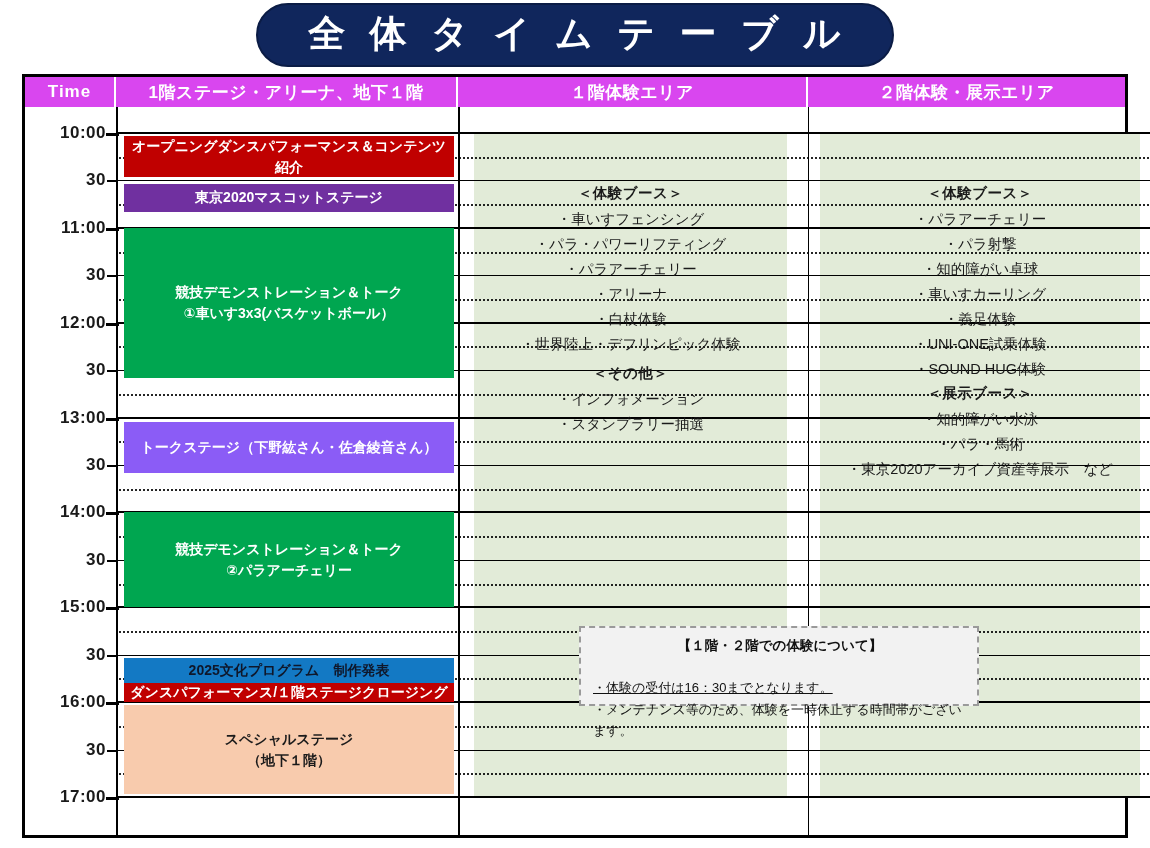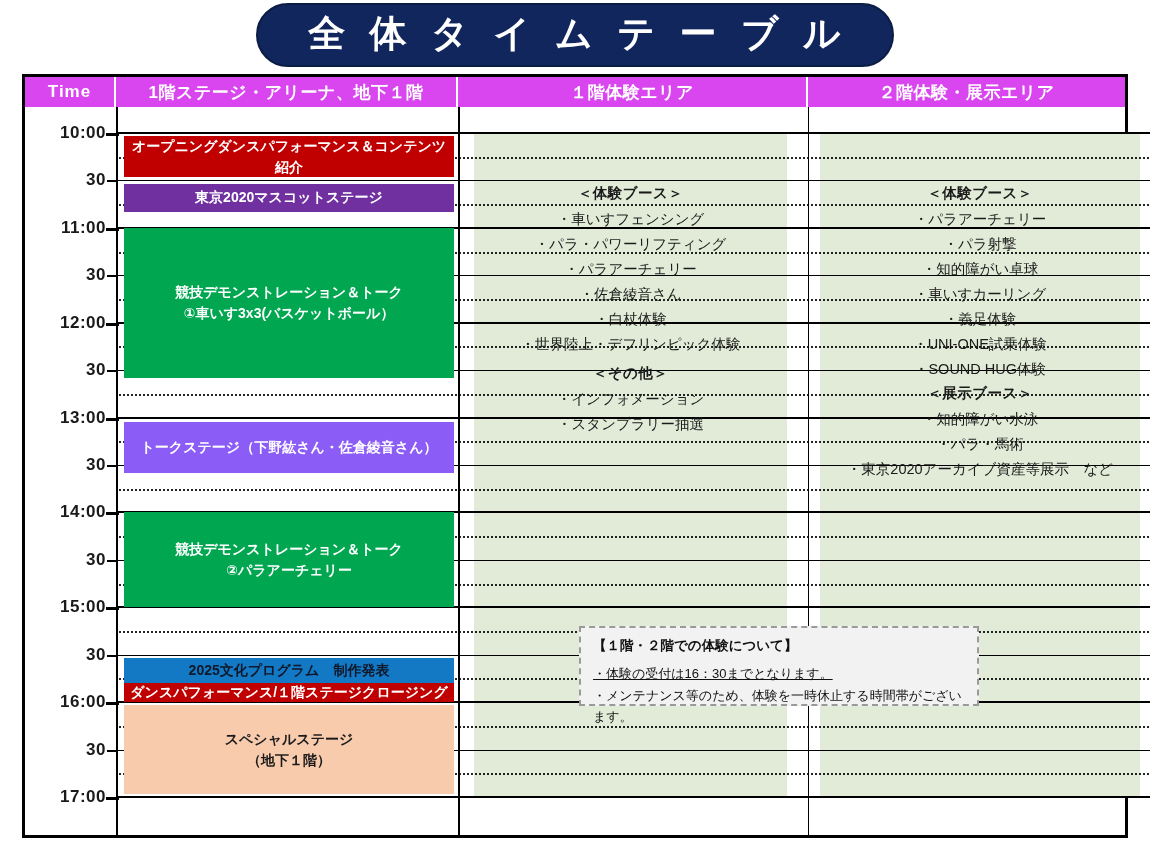--- a/index.html
+++ b/index.html
@@ -196,23 +196,24 @@
     background: #f2f2f2;
     border: 2px dashed #9a9a9a;
     box-sizing: border-box;
     padding: 7px 10px 6px 12px;
     font-size: 13px;
     color: #111;
     line-height: 1.65;
   }
   #notice .n-title {
     display: block;
+    text-align: center;
     font-weight: bold;
     font-size: 13.5px;
-    margin-bottom: 6px;
+    margin-bottom: 20px;
   }
   #notice .n-line { display: block; }
   #notice .n-line.u .uline { text-decoration: underline; }
 </style>
 </head>
 <body>
 
 <div id="title-wrap">
   <div id="title-pill">全 体 タ イ ム テ ー ブ ル</div>
 </div>
@@ -308,21 +309,21 @@
           <span class="main">スペシャルステージ</span>
           <span class="sub">（地下１階）</span>
         </div>
       </div>
     <div id="texts-layer">
         <div class="textblock" style="left: 449px; width: 313px; top: 74px;">
           <span class="bhead">＜体験ブース＞</span>
           <span class="bitem">・車いすフェンシング</span>
           <span class="bitem">・パラ・パワーリフティング</span>
           <span class="bitem">・パラアーチェリー</span>
-          <span class="bitem">・佐倉綾音さん</span>
+          <span class="bitem">・アリーナ</span>
           <span class="bitem">・白杖体験</span>
           <span class="bitem">・世界陸上・デフリンピック体験</span>
         </div>
         <div class="textblock" style="left: 449px; width: 313px; top: 254px;">
           <span class="bhead">＜その他＞</span>
           <span class="bitem">・インフォメーション</span>
           <span class="bitem">・スタンプラリー抽選</span>
         </div>
         <div class="textblock" style="left: 795px; width: 320px; top: 74px;">
           <span class="bhead">＜体験ブース＞</span>

